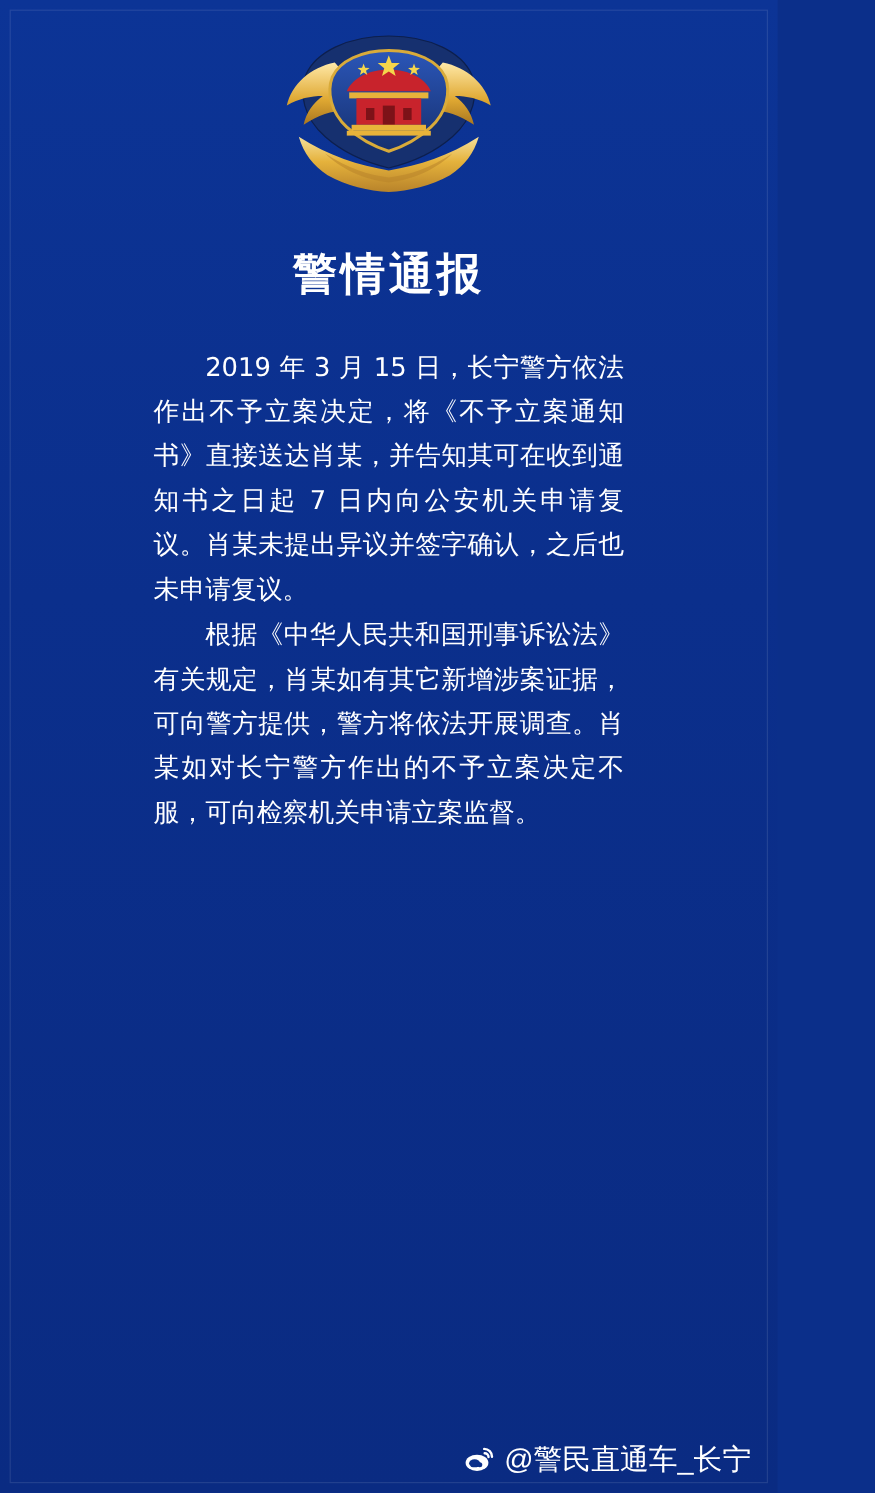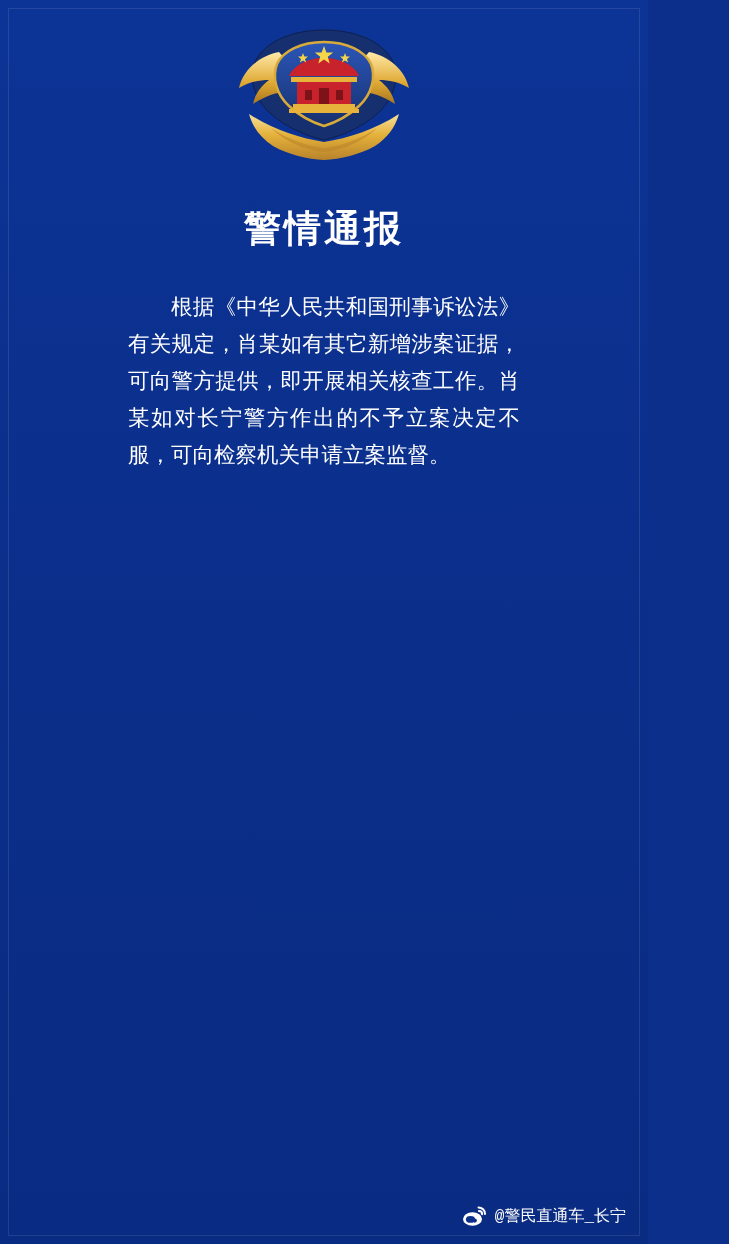--- a/index.html
+++ b/index.html
@@ -89,22 +89,22 @@
     align-items: center;
     gap: 8px;
   }
   .weibo-icon {
     width: 26px;
     height: 26px;
     display: inline-block;
   }
   .weibo-name {
     color: #ffffff;
-    font-size: 16px;
-    font-family: Liberation Mono, monospace;
+    font-size: 24px;
+    font-family: Liberation Sans, sans-serif;
   }
 </style>
 </head>
 <body>
 
 <div class="page">
   <div class="frame"></div>
 
   <div class="emblem-wrap">
     <div class="emblem">
@@ -152,21 +152,22 @@
 
         <path d="M30 92 C55 108 80 116 105 120 C130 116 155 108 180 92 C176 106 168 116 156 124 C140 133 122 137 105 138 C88 137 70 133 54 124 C42 116 34 106 30 92 Z" fill="url(#gold)"></path>
         <path d="M52 106 C70 118 88 124 105 126 C122 124 140 118 158 106 C146 118 126 128 105 130 C84 128 64 118 52 106 Z" fill="#b8832a" opacity="0.55"></path>
       </svg>
     </div>
   </div>
 
   <div class="title">警情通报</div>
 
   <div class="body-text">
-    <p>根据《中华人民共和国刑事诉讼法》有关规定，肖某如有其它新增涉案证据，可向警方提供，即开展相关核查工作。肖某如对长宁警方作出的不予立案决定不服，可向检察机关申请立案监督。</p>
+    <p>2019 年 3 月 15 日，长宁警方依法作出不予立案决定，将《不予立案通知书》直接送达肖某，并告知其可在收到通知书之日起 7 日内向公安机关申请复议。肖某未提出异议并签字确认，之后也未申请复议。</p>
+    <p>根据《中华人民共和国刑事诉讼法》有关规定，肖某如有其它新增涉案证据，可向警方提供，警方将依法开展调查。肖某如对长宁警方作出的不予立案决定不服，可向检察机关申请立案监督。</p>
   </div>
 
   <div class="footer">
     <div class="weibo-badge">
       <span class="weibo-icon">
         <svg width="26" height="26" viewBox="0 0 26 26" xmlns="http://www.w3.org/2000/svg">
           <ellipse cx="11.5" cy="16" rx="9.5" ry="6.8" fill="#ffffff"></ellipse>
           <ellipse cx="9.5" cy="16.4" rx="4.6" ry="3.4" fill="#0b2f8a"></ellipse>
           <circle cx="13.8" cy="17.6" r="2.1" fill="#0b2f8a"></circle>
           <path d="M17.5 4.4 c3.6 0 6.5 2.9 6.5 6.5" fill="none" stroke="#ffffff" stroke-width="2" stroke-linecap="round"></path>

